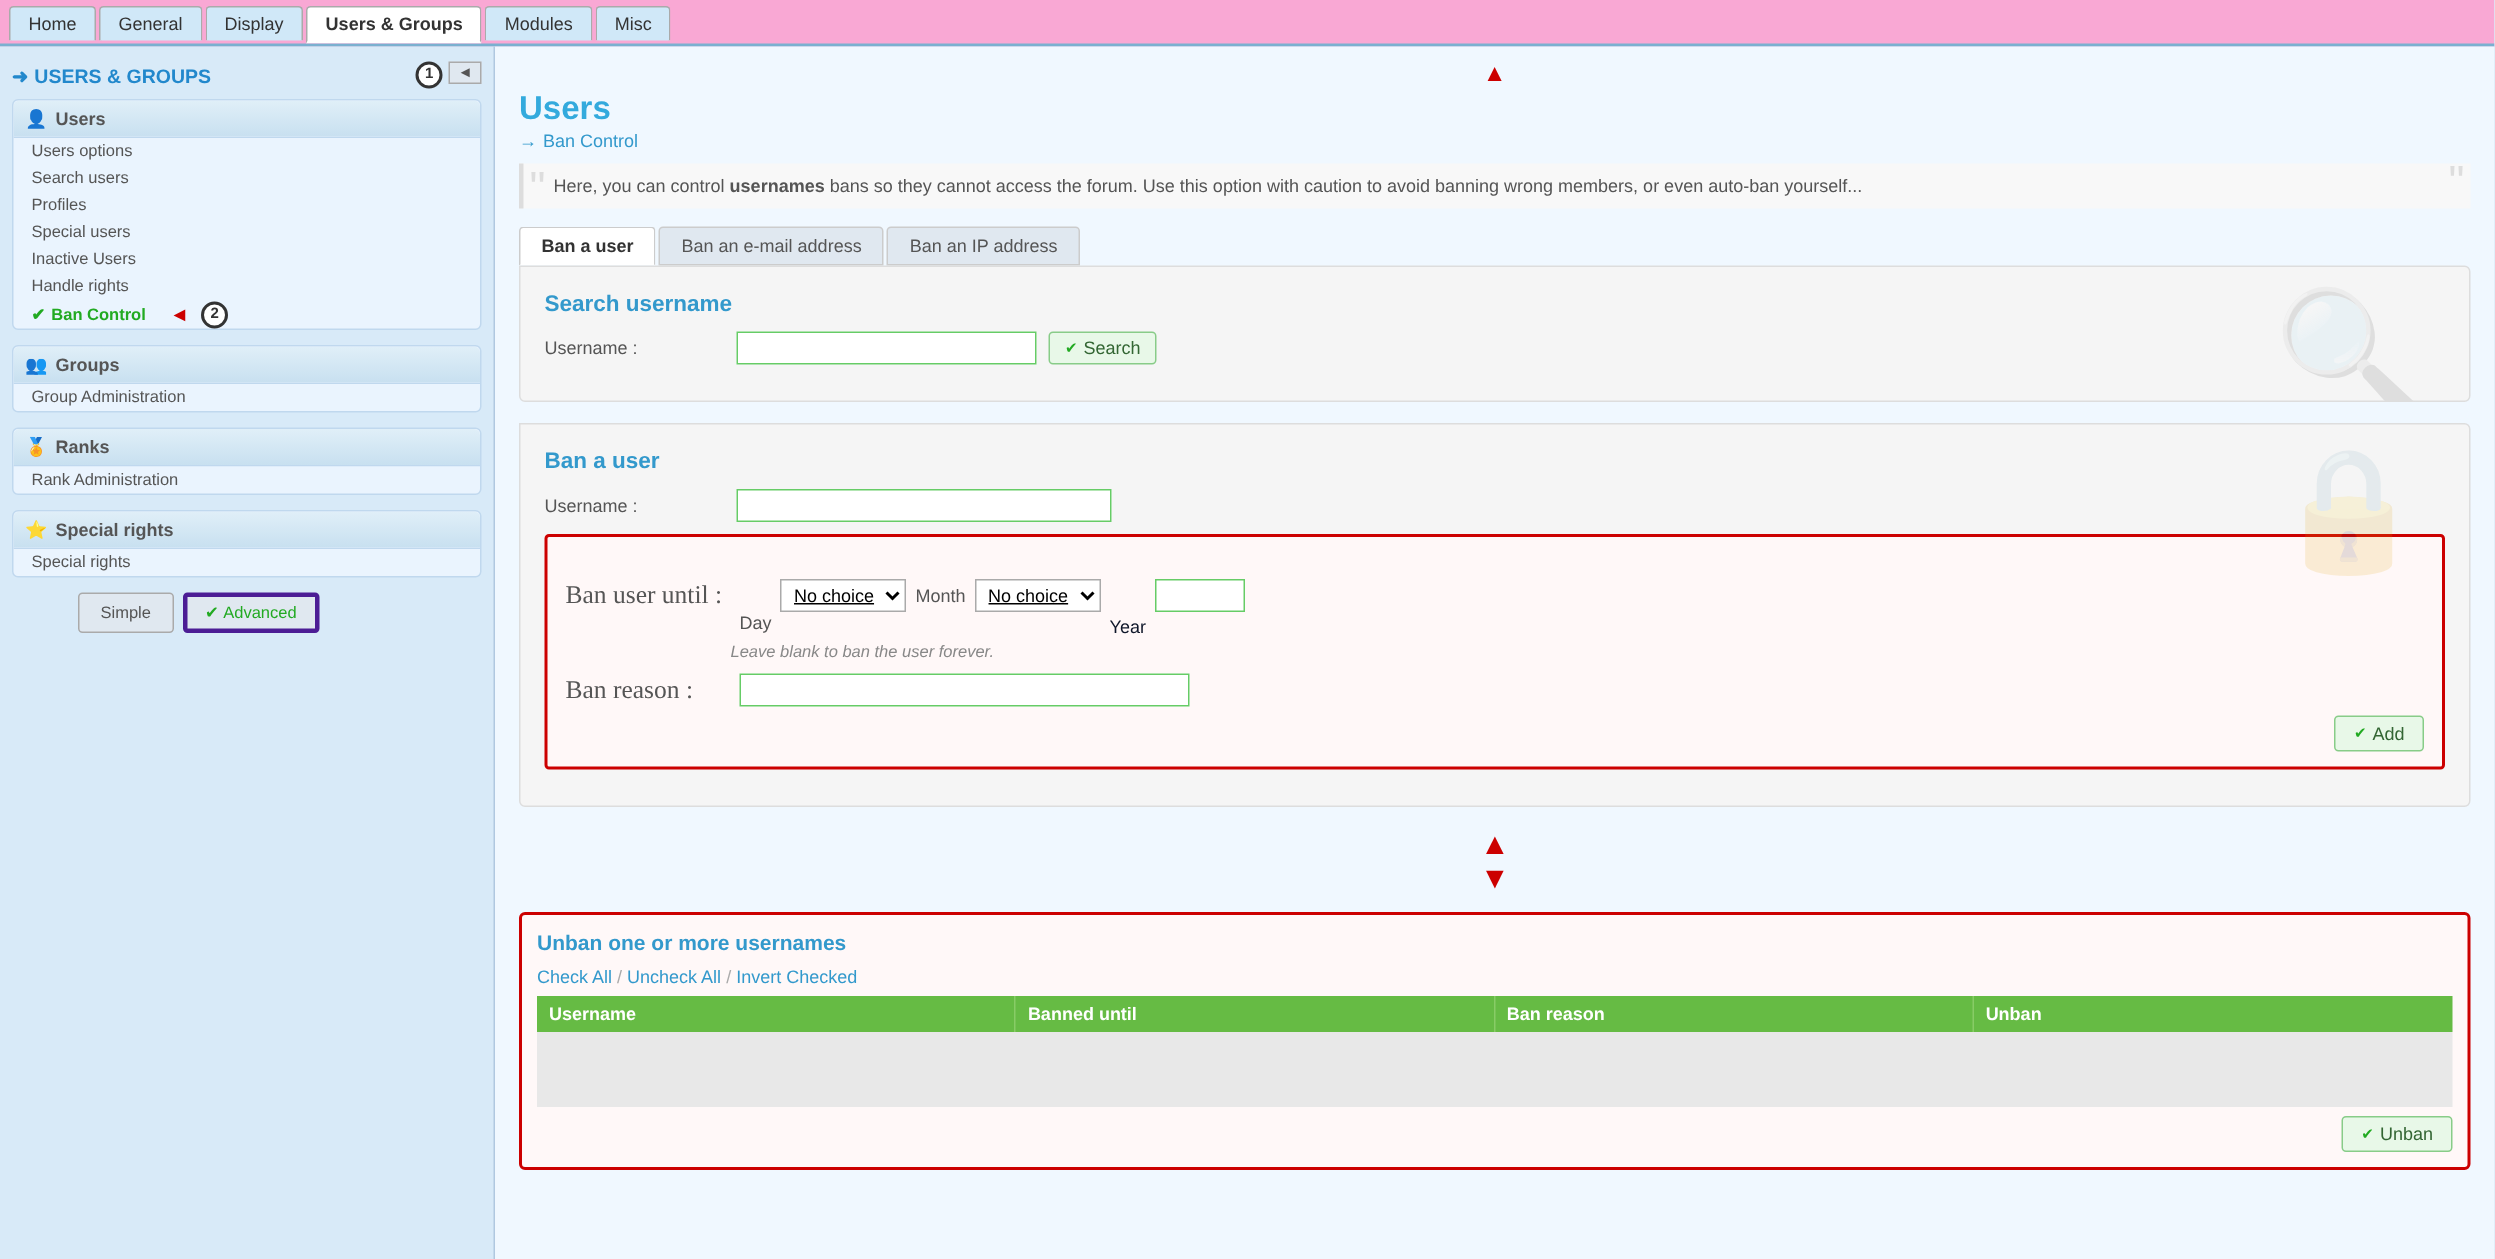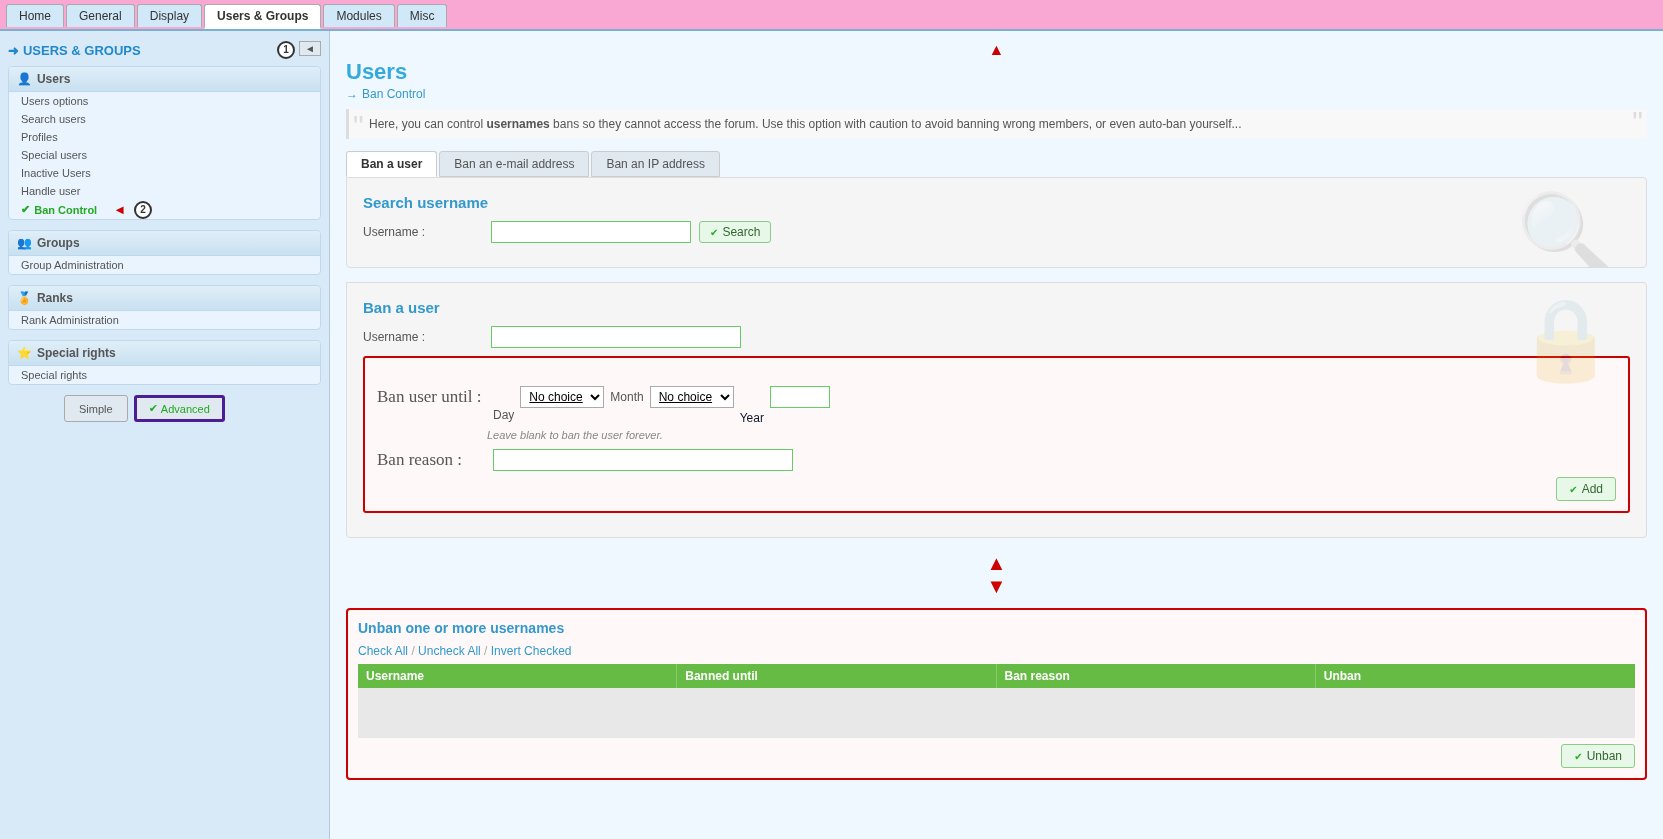--- a/index.html
+++ b/index.html
@@ -15,21 +15,21 @@
 
     
     .sidebar { width: 330px; min-width: 330px; background: #d8eaf8; padding: 6px 8px; border-right: 1px solid #b0c8e0; }
     .sidebar-header { color: #2288cc; font-weight: bold; font-size: 13px; margin: 6px 0 4px 0; display: flex; align-items: center; gap: 4px; }
     .sidebar-section { background: #eaf4fe; border: 1px solid #c0d8ee; border-radius: 4px; margin-bottom: 10px; }
     .sidebar-section-title { background: linear-gradient(to bottom, #e0eff8, #c8e0f0); padding: 5px 8px; font-weight: bold; color: #555; font-size: 12px; border-bottom: 1px solid #c0d8ee; display: flex; align-items: center; gap: 5px; border-radius: 4px 4px 0 0; }
     .sidebar-item { display: block; padding: 3px 12px; color: #555; cursor: pointer; text-decoration: none; font-size: 11px; }
     .sidebar-item.active { color: #22aa22; font-weight: bold; display: flex; align-items: center; gap: 4px; }
     .sidebar-item.active::before { content: "✔"; color: #22aa22; font-size: 11px; }
 
-    .sidebar-buttons { display: flex; gap: 6px; margin: 10px 12px; padding-left: 44px; }
+    .sidebar-buttons { display: flex; gap: 6px; margin: 10px 0; padding-left: 44px; }
     .btn-simple { padding: 4px 14px; background: #e0e8f0; border: 1px solid #aaa; color: #555; cursor: pointer; border-radius: 3px; font-size: 11px; }
     .btn-advanced { padding: 4px 12px; background: #e0e8f0; border: 3px solid #4c1d95; color: #22aa22; cursor: pointer; border-radius: 3px; font-size: 11px; display: flex; align-items: center; gap: 3px; }
     .btn-advanced::before { content: "✔"; color: #22aa22; }
 
     
     .annotation-num { display: inline-flex; align-items: center; justify-content: center; width: 18px; height: 18px; border: 2px solid #333; border-radius: 50%; font-size: 10px; font-weight: bold; color: #333; background: #fff; margin-left: 4px; }
 
     
     .main-content { flex: 1; padding: 10px 16px; background: #f0f8ff; }
 
@@ -130,21 +130,21 @@
     <div class="sidebar-section">
       <div class="sidebar-section-title">
         <span>👤</span>
         <span>Users</span>
       </div>
       <a class="sidebar-item">Users options</a>
       <a class="sidebar-item">Search users</a>
       <a class="sidebar-item">Profiles</a>
       <a class="sidebar-item">Special users</a>
       <a class="sidebar-item">Inactive Users</a>
-      <a class="sidebar-item">Handle user</a>
+      <a class="sidebar-item">Handle rights</a>
       <div style="display:flex; align-items:center; gap:4px;">
         <a class="sidebar-item active">Ban Control</a>
         <span style="color:#cc0000; font-size:13px;">◄</span>
         <span class="annotation-num">2</span>
       </div>
     </div>
 
     <div class="sidebar-section">
       <div class="sidebar-section-title">
         <span>👥</span>

